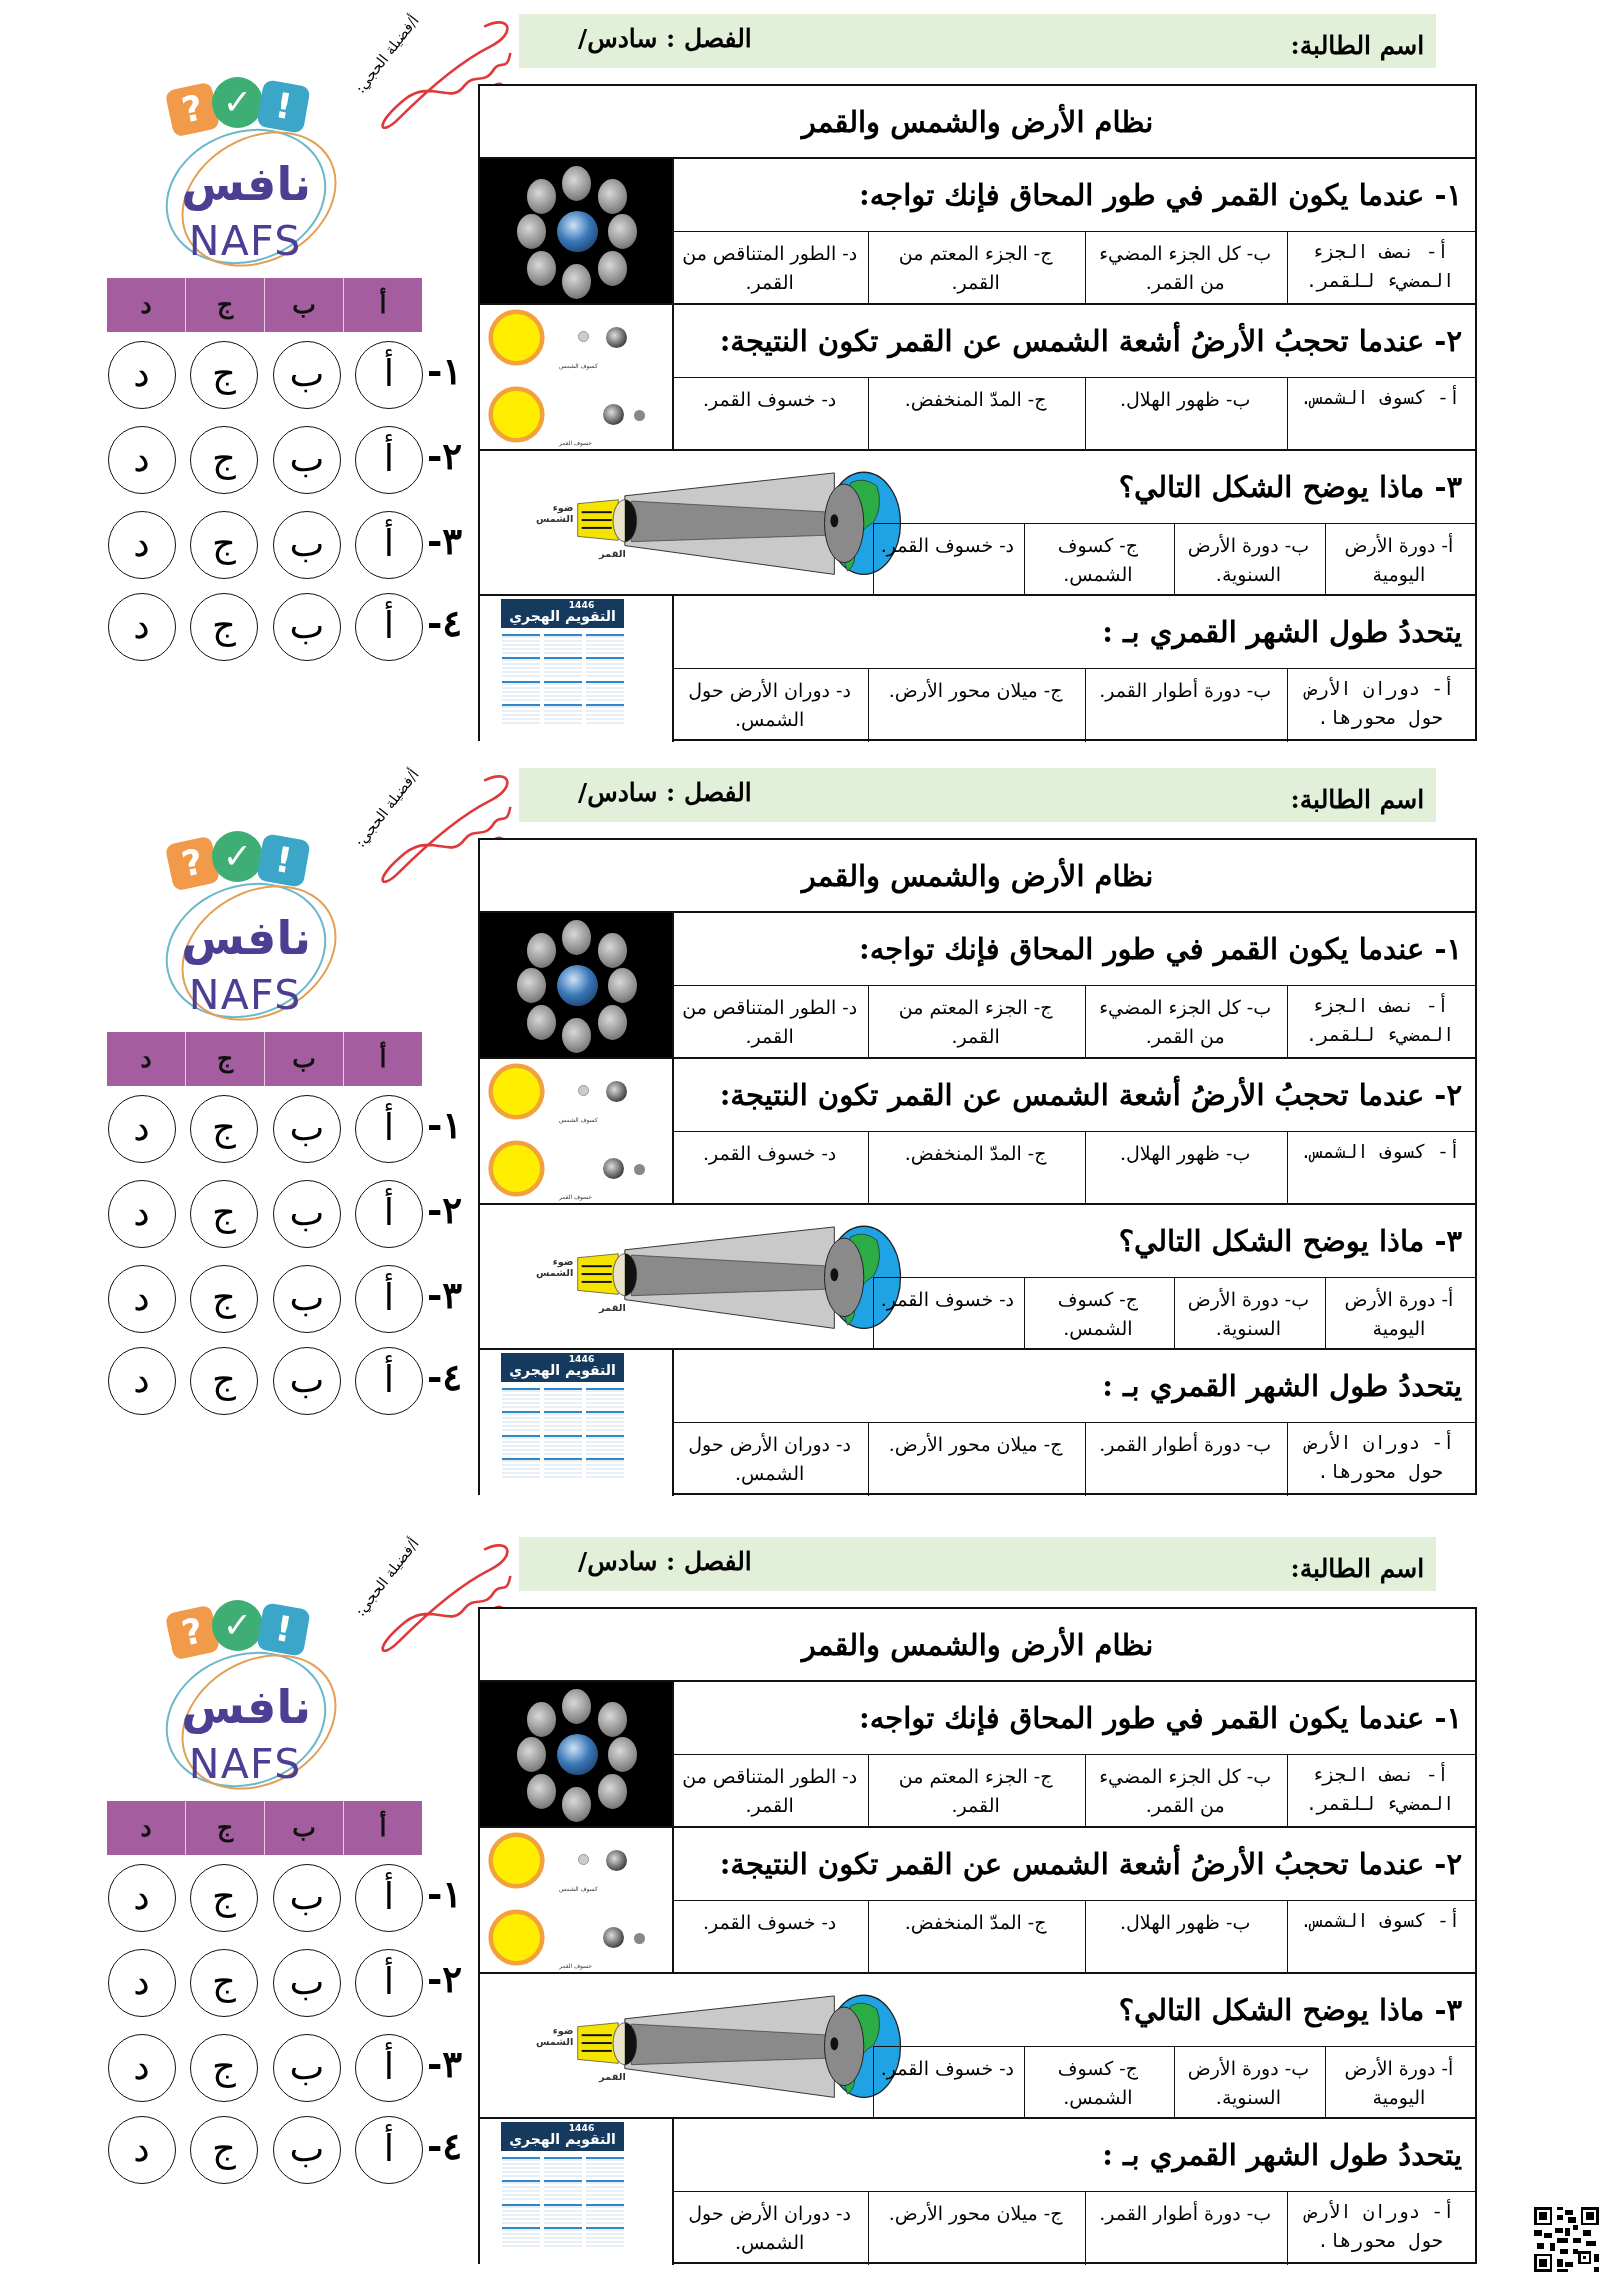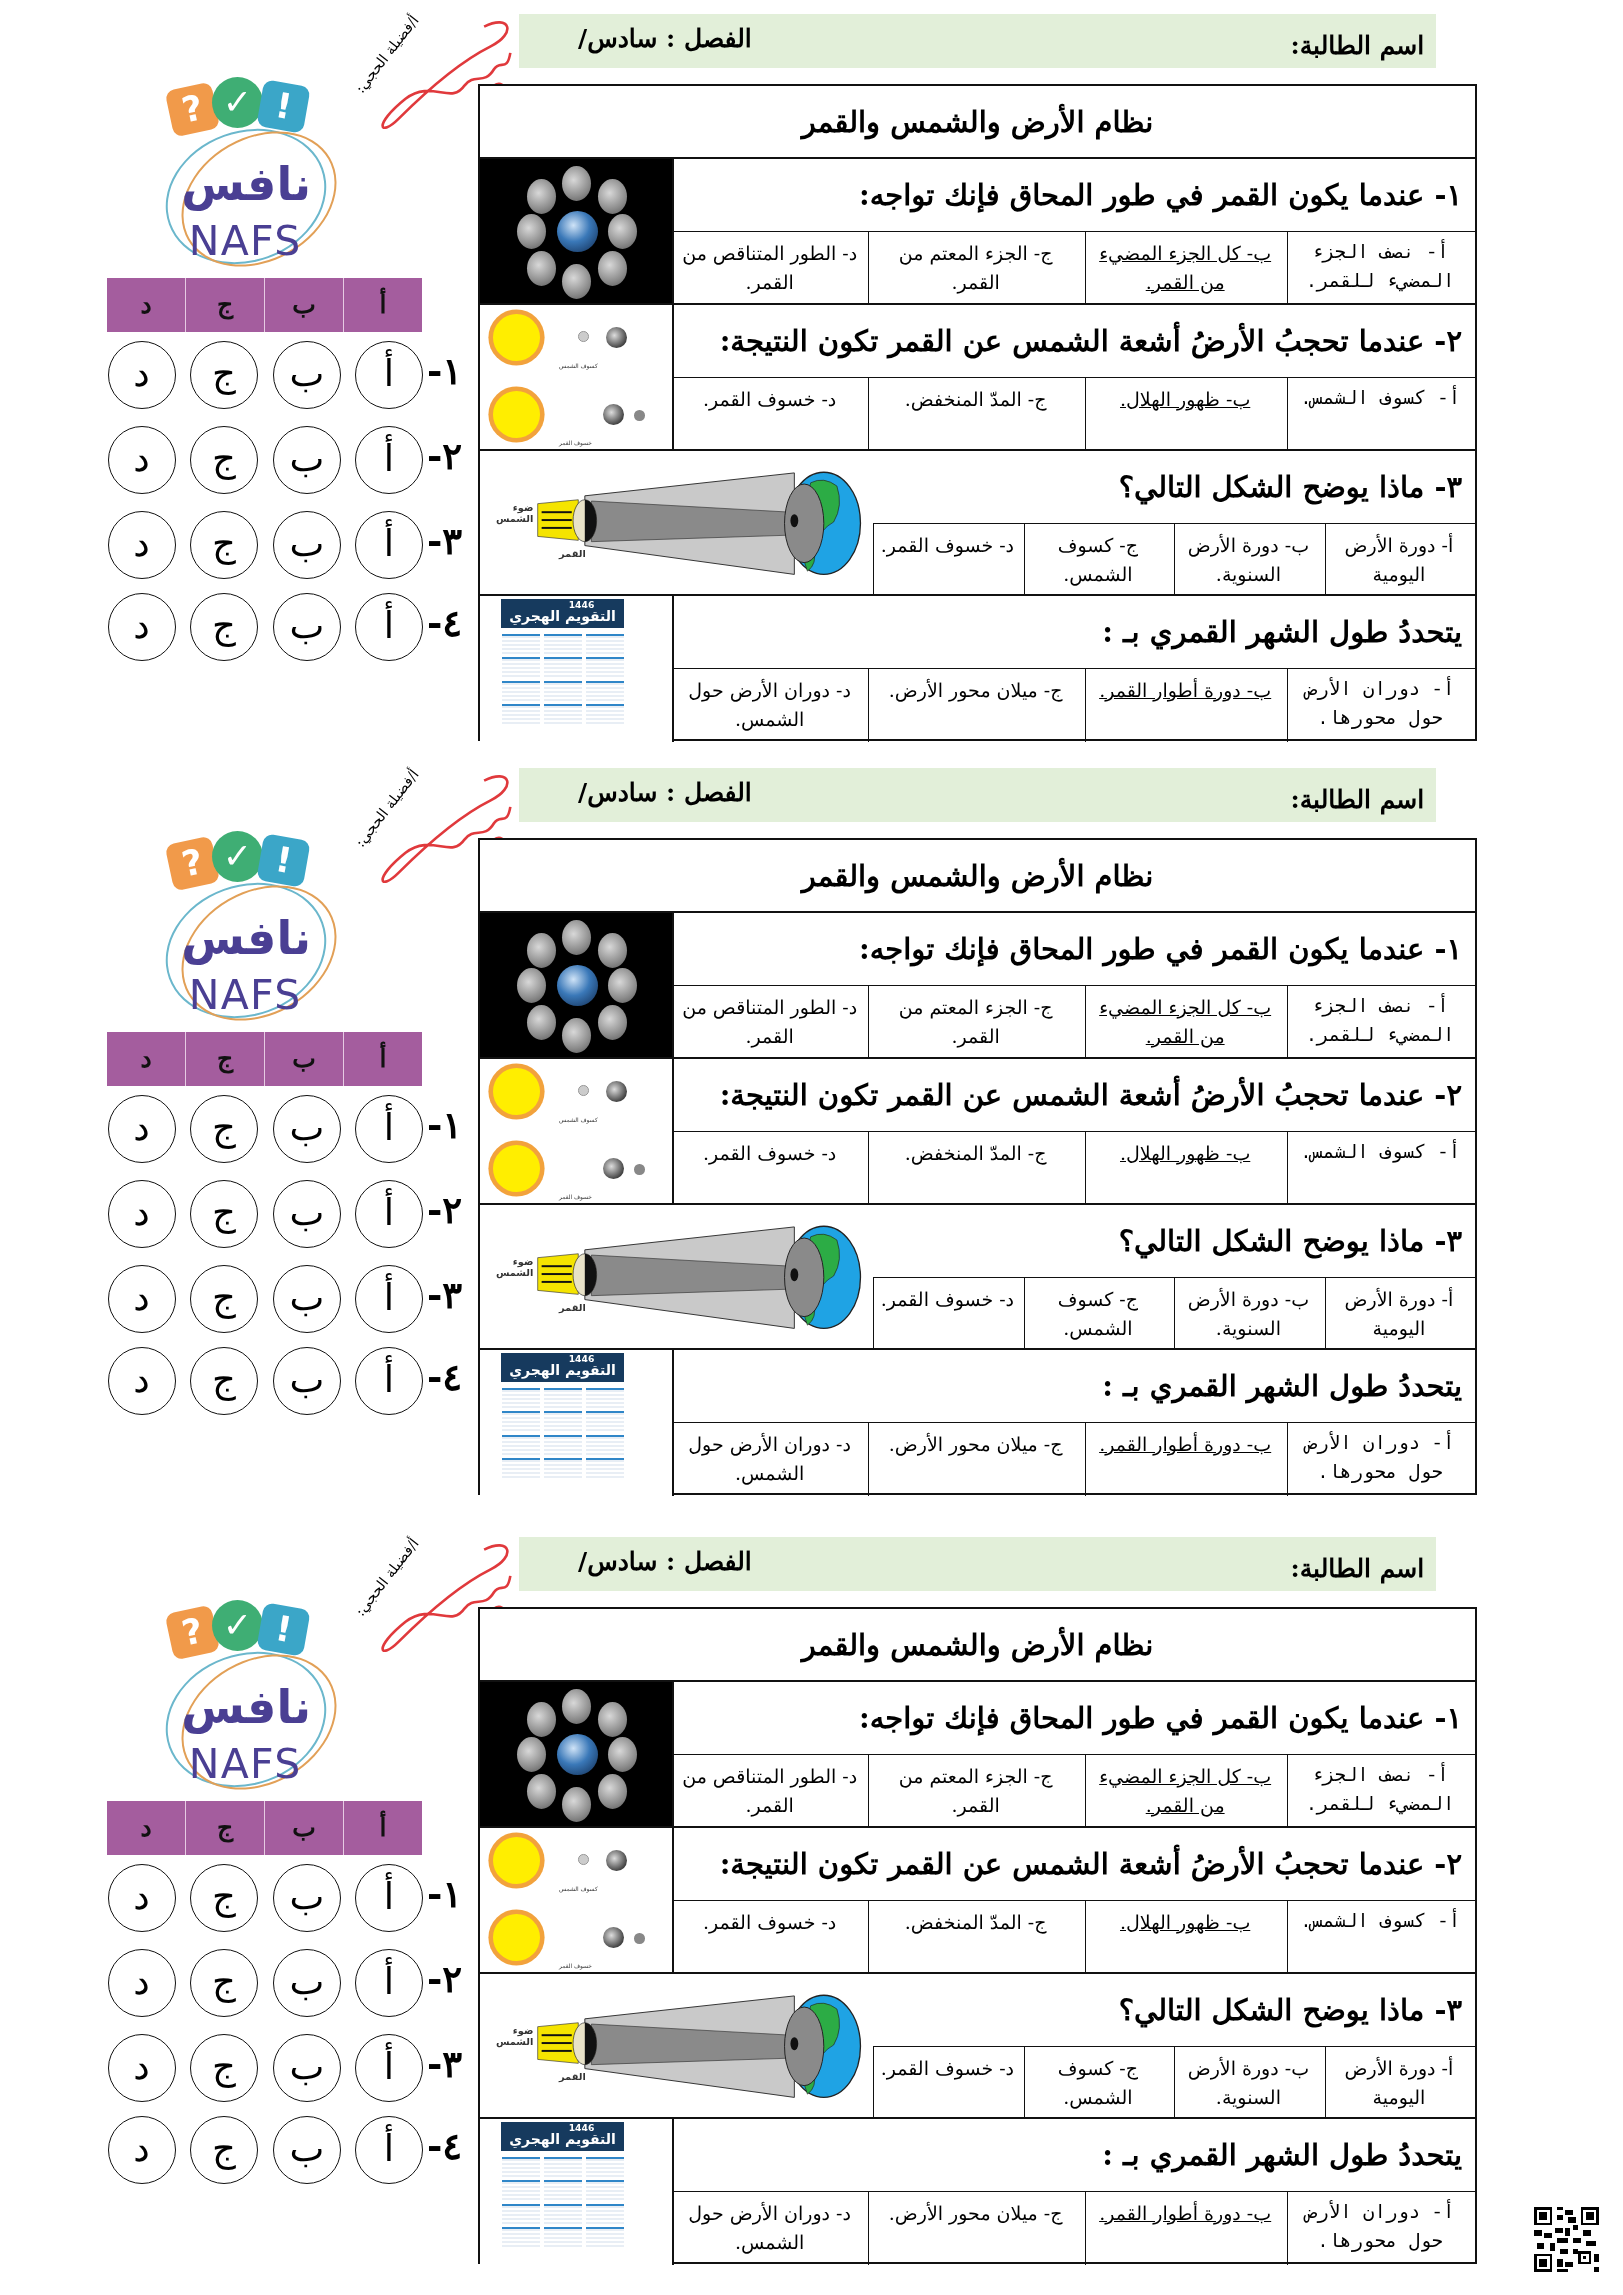--- a/index.html
+++ b/index.html
@@ -51,26 +51,26 @@
     position: absolute; left: 194px; right: 0; top: 73px; bottom: 0;
     display: flex; flex-direction: row-reverse;
   }
   .q .opt {
     flex: 1 1 0; border-left: 1.3px solid #111; direction: rtl;
     padding: 6.5px 9.2px 0 6.5px; font-size: 19px; line-height: 29px; text-align: center;
     font-family: "DejaVu Serif", serif;
   }
   .q .opt:last-child { border-left: none; }
   .q .opt.w1 { flex-basis: 188px; flex-grow: 0; font-family: Liberation Mono, monospace; }
-  .q .opt.w2 { flex-basis: 202px; flex-grow: 0; text-decoration: underline; }
+  .q .opt.w2 { flex-basis: 202px; flex-grow: 0; }
   .q .opt.w3 { flex-basis: 217px; flex-grow: 0; }
   .q .opt.w4 { flex-grow: 1; }
 
   
-  .q.q3 .pic { width: 393px; border-right: none; }
+  .q.q3 .pic { width: 393px; border-right: none; margin-left: 40px; }
   .q.q3 .stem { left: 412px; border-bottom: none; }
   .q.q3 .opts { left: 393px; border-top: 1.3px solid #111; border-left: 1.3px solid #111; }
   .q.q3 .opt { flex-basis: 0; flex-grow: 1; }
 
   
   .moon-pic { background: #000; width: 100%; height: 100%; position: relative; }
   .moon { position: absolute; width: 29px; height: 35px; border-radius: 50%;
           background: radial-gradient(circle at 40% 40%, #d8d8d8, #8c8c8c 60%, #555 100%); }
   .earth-s { position: absolute; width: 41px; height: 41px; border-radius: 50%;
              background: radial-gradient(circle at 40% 35%, #cfe3f7, #3a78b8 45%, #1b3e6a 85%); }

